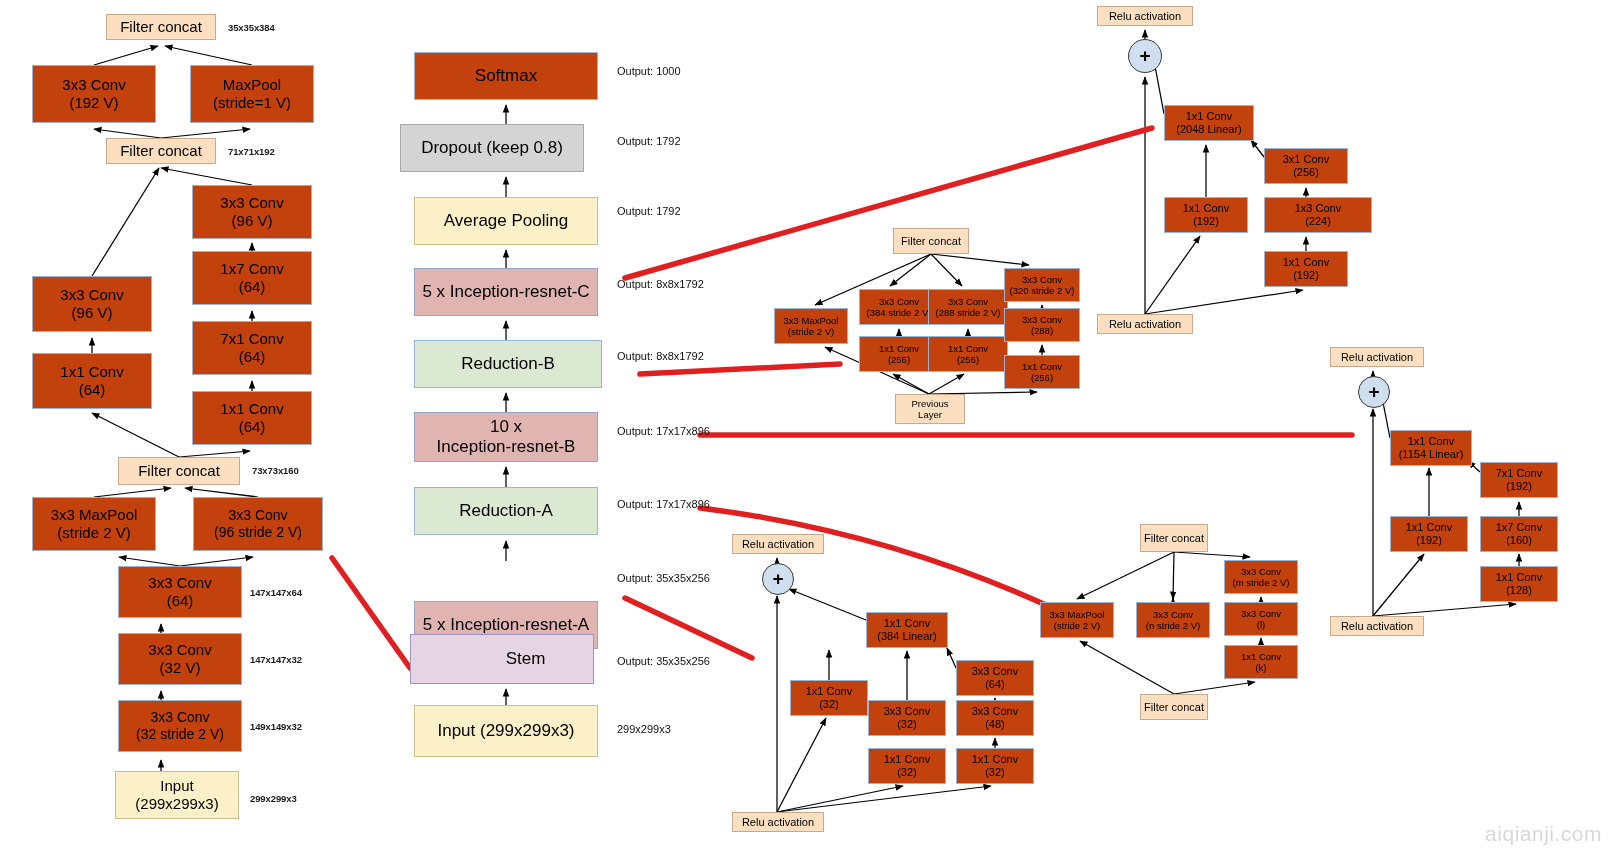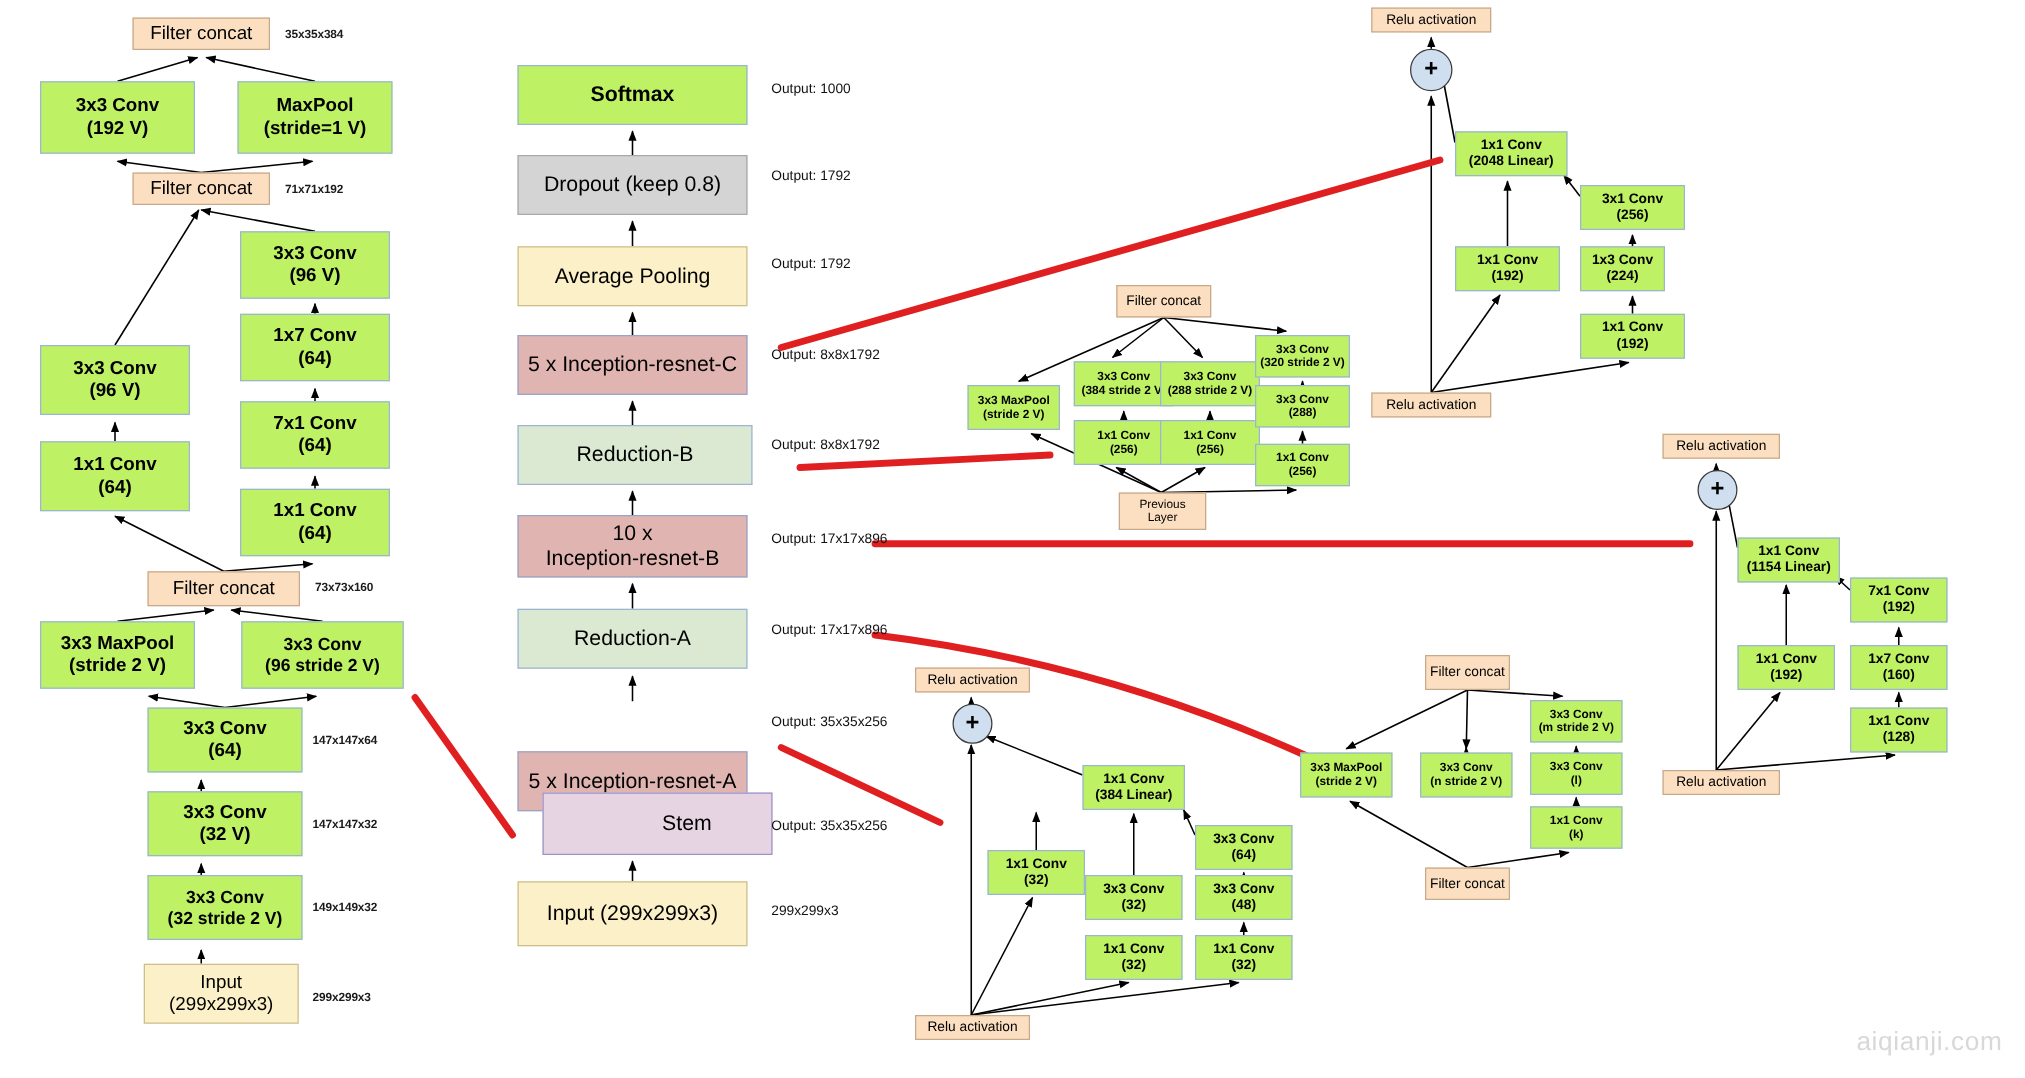--- a/index.html
+++ b/index.html
@@ -15,21 +15,21 @@
 
   .node{
     position:absolute;box-sizing:border-box;
     display:flex;align-items:center;justify-content:center;
     text-align:center;line-height:1.18;
     border:1px solid #8ea9c8;
     color:#000;
     white-space:pre-line;
     z-index:5;
   }
-  .blue   {background:#bef264;border-color:#9ab6d4;font-weight:bold;}
+  .blue   {background:#c2410c;border-color:#9ab6d4;}
   .orange {background:#fbdfc0;border-color:#c8a98b;}
   .yellow {background:#fcf0c8;border-color:#ccbf8e;}
   .grey   {background:#d4d4d4;border-color:#a9a9a9;}
   .red    {background:#e0b4b0;border-color:#9aa3c8;}
   .green  {background:#dbe8d2;border-color:#9ab6d4;}
   .purple {background:#e6d4e3;border-color:#9a94c8;}
 
   .f11{font-size:11px;}
   .f14{font-size:14px;}
   .f15{font-size:15px;}
@@ -201,48 +201,48 @@
       <div class="node yellow f15" style="left: 115px; top: 771px; width: 124px; height: 48px;">Input
 (299x299x3)</div>
       <div class="sizelabel" style="left: 228px; top: 22px;">35x35x384</div>
       <div class="sizelabel" style="left: 228px; top: 146px;">71x71x192</div>
       <div class="sizelabel" style="left: 252px; top: 465px;">73x73x160</div>
       <div class="sizelabel" style="left: 250px; top: 587px;">147x147x64</div>
       <div class="sizelabel" style="left: 250px; top: 654px;">147x147x32</div>
       <div class="sizelabel" style="left: 250px; top: 721px;">149x149x32</div>
       <div class="sizelabel" style="left: 250px; top: 793px;">299x299x3</div>
       <div class="node blue f17" style="left: 414px; top: 52px; width: 184px; height: 48px;">Softmax</div>
-      <div class="node grey f17" style="left: 414px; top: 124px; width: 184px; height: 48px;">Dropout (keep 0.8)</div>
+      <div class="node grey f17" style="left: 400px; top: 124px; width: 184px; height: 48px;">Dropout (keep 0.8)</div>
       <div class="node yellow f17" style="left: 414px; top: 197px; width: 184px; height: 48px;">Average Pooling</div>
       <div class="node red f17" style="left: 414px; top: 268px; width: 184px; height: 48px;">5 x Inception-resnet-C</div>
       <div class="node green f17" style="left: 414px; top: 340px; width: 188px; height: 48px; text-align: center;">Reduction-B</div>
       <div class="node red f17" style="left: 414px; top: 412px; width: 184px; height: 50px;">10 x
 Inception-resnet-B</div>
       <div class="node green f17" style="left: 414px; top: 487px; width: 184px; height: 48px;">Reduction-A</div>
       <div class="node red f17" style="left: 414px; top: 561px; width: 184px; height: 48px; margin-top: 40px;">5 x Inception-resnet-A</div>
-      <div class="node purple f17" style="left: 434px; top: 634px; width: 184px; height: 50px; padding-left: 47px;">Stem</div>
+      <div class="node purple f17" style="left: 410px; top: 634px; width: 184px; height: 50px; padding-left: 47px;">Stem</div>
       <div class="node yellow f17" style="left: 414px; top: 705px; width: 184px; height: 52px;">Input (299x299x3)</div>
       <div class="outlabel" style="left: 617px; top: 65px;">Output: 1000</div>
       <div class="outlabel" style="left: 617px; top: 135px;">Output: 1792</div>
       <div class="outlabel" style="left: 617px; top: 205px;">Output: 1792</div>
       <div class="outlabel" style="left: 617px; top: 278px;">Output: 8x8x1792</div>
       <div class="outlabel" style="left: 617px; top: 350px;">Output: 8x8x1792</div>
       <div class="outlabel" style="left: 617px; top: 425px;">Output: 17x17x896</div>
       <div class="outlabel" style="left: 617px; top: 498px;">Output: 17x17x896</div>
       <div class="outlabel" style="left: 617px; top: 572px;">Output: 35x35x256</div>
       <div class="outlabel" style="left: 617px; top: 655px;">Output: 35x35x256</div>
       <div class="outlabel" style="left: 617px; top: 723px;">299x299x3</div>
       <div class="node orange f11" style="left: 1097px; top: 6px; width: 96px; height: 20px;">Relu activation</div>
       <div class="node blue f11" style="left: 1164px; top: 105px; width: 90px; height: 36px;">1x1 Conv
 (2048 Linear)</div>
       <div class="node blue f11" style="left: 1264px; top: 148px; width: 84px; height: 36px;">3x1 Conv
 (256)</div>
       <div class="node blue f11" style="left: 1164px; top: 197px; width: 84px; height: 36px;">1x1 Conv
 (192)</div>
-      <div class="node blue f11" style="left: 1264px; top: 197px; width: 68px; height: 36px;">1x3 Conv
+      <div class="node blue f11" style="left: 1264px; top: 197px; width: 108px; height: 36px;">1x3 Conv
 (224)</div>
       <div class="node blue f11" style="left: 1264px; top: 251px; width: 84px; height: 36px;">1x1 Conv
 (192)</div>
       <div class="node orange f11" style="left: 1097px; top: 314px; width: 96px; height: 20px;">Relu activation</div>
       <div class="plusnode" style="left: 1128px; top: 39px; width: 32px; height: 32px;">+</div>
       <div class="node orange f11" style="left: 893px; top: 228px; width: 76px; height: 26px;">Filter concat</div>
       <div class="node blue f11" style="font-size: 9.5px; left: 774px; top: 308px; width: 74px; height: 36px;">3x3 MaxPool
 (stride 2 V)</div>
       <div class="node blue f11" style="font-size: 9.5px; left: 859px; top: 289px; width: 80px; height: 36px;">3x3 Conv
 (384 stride 2 V)</div>

